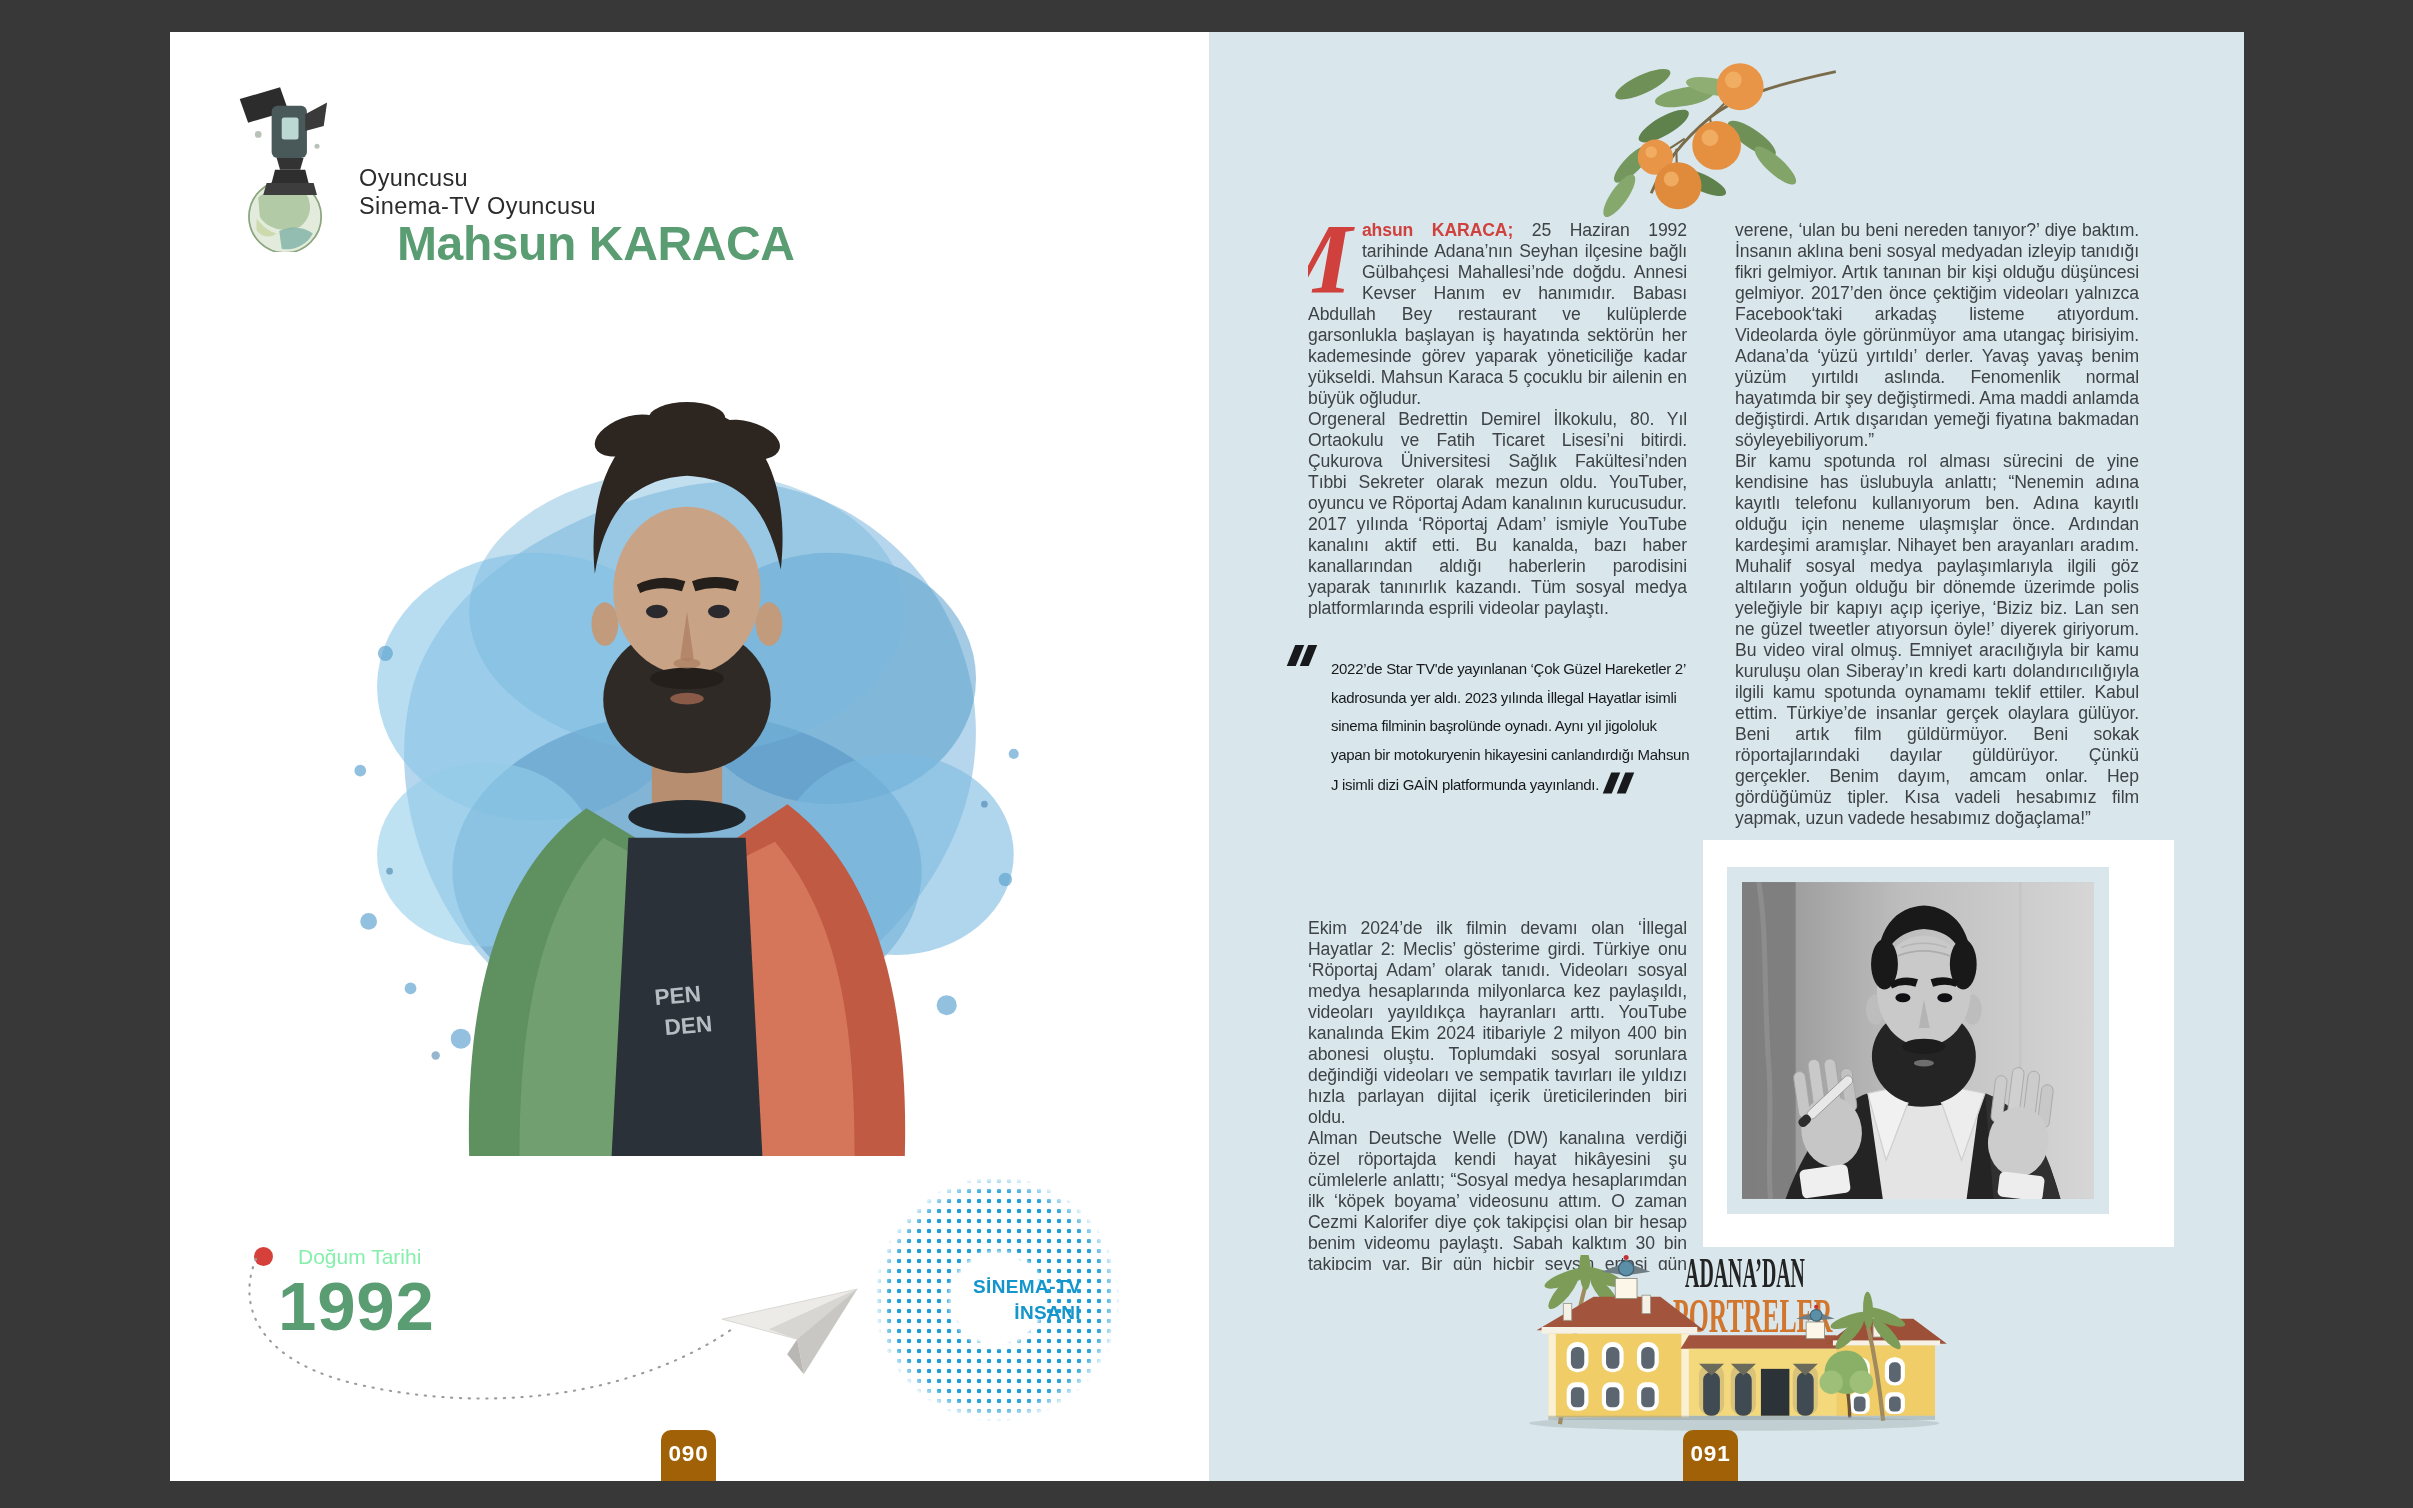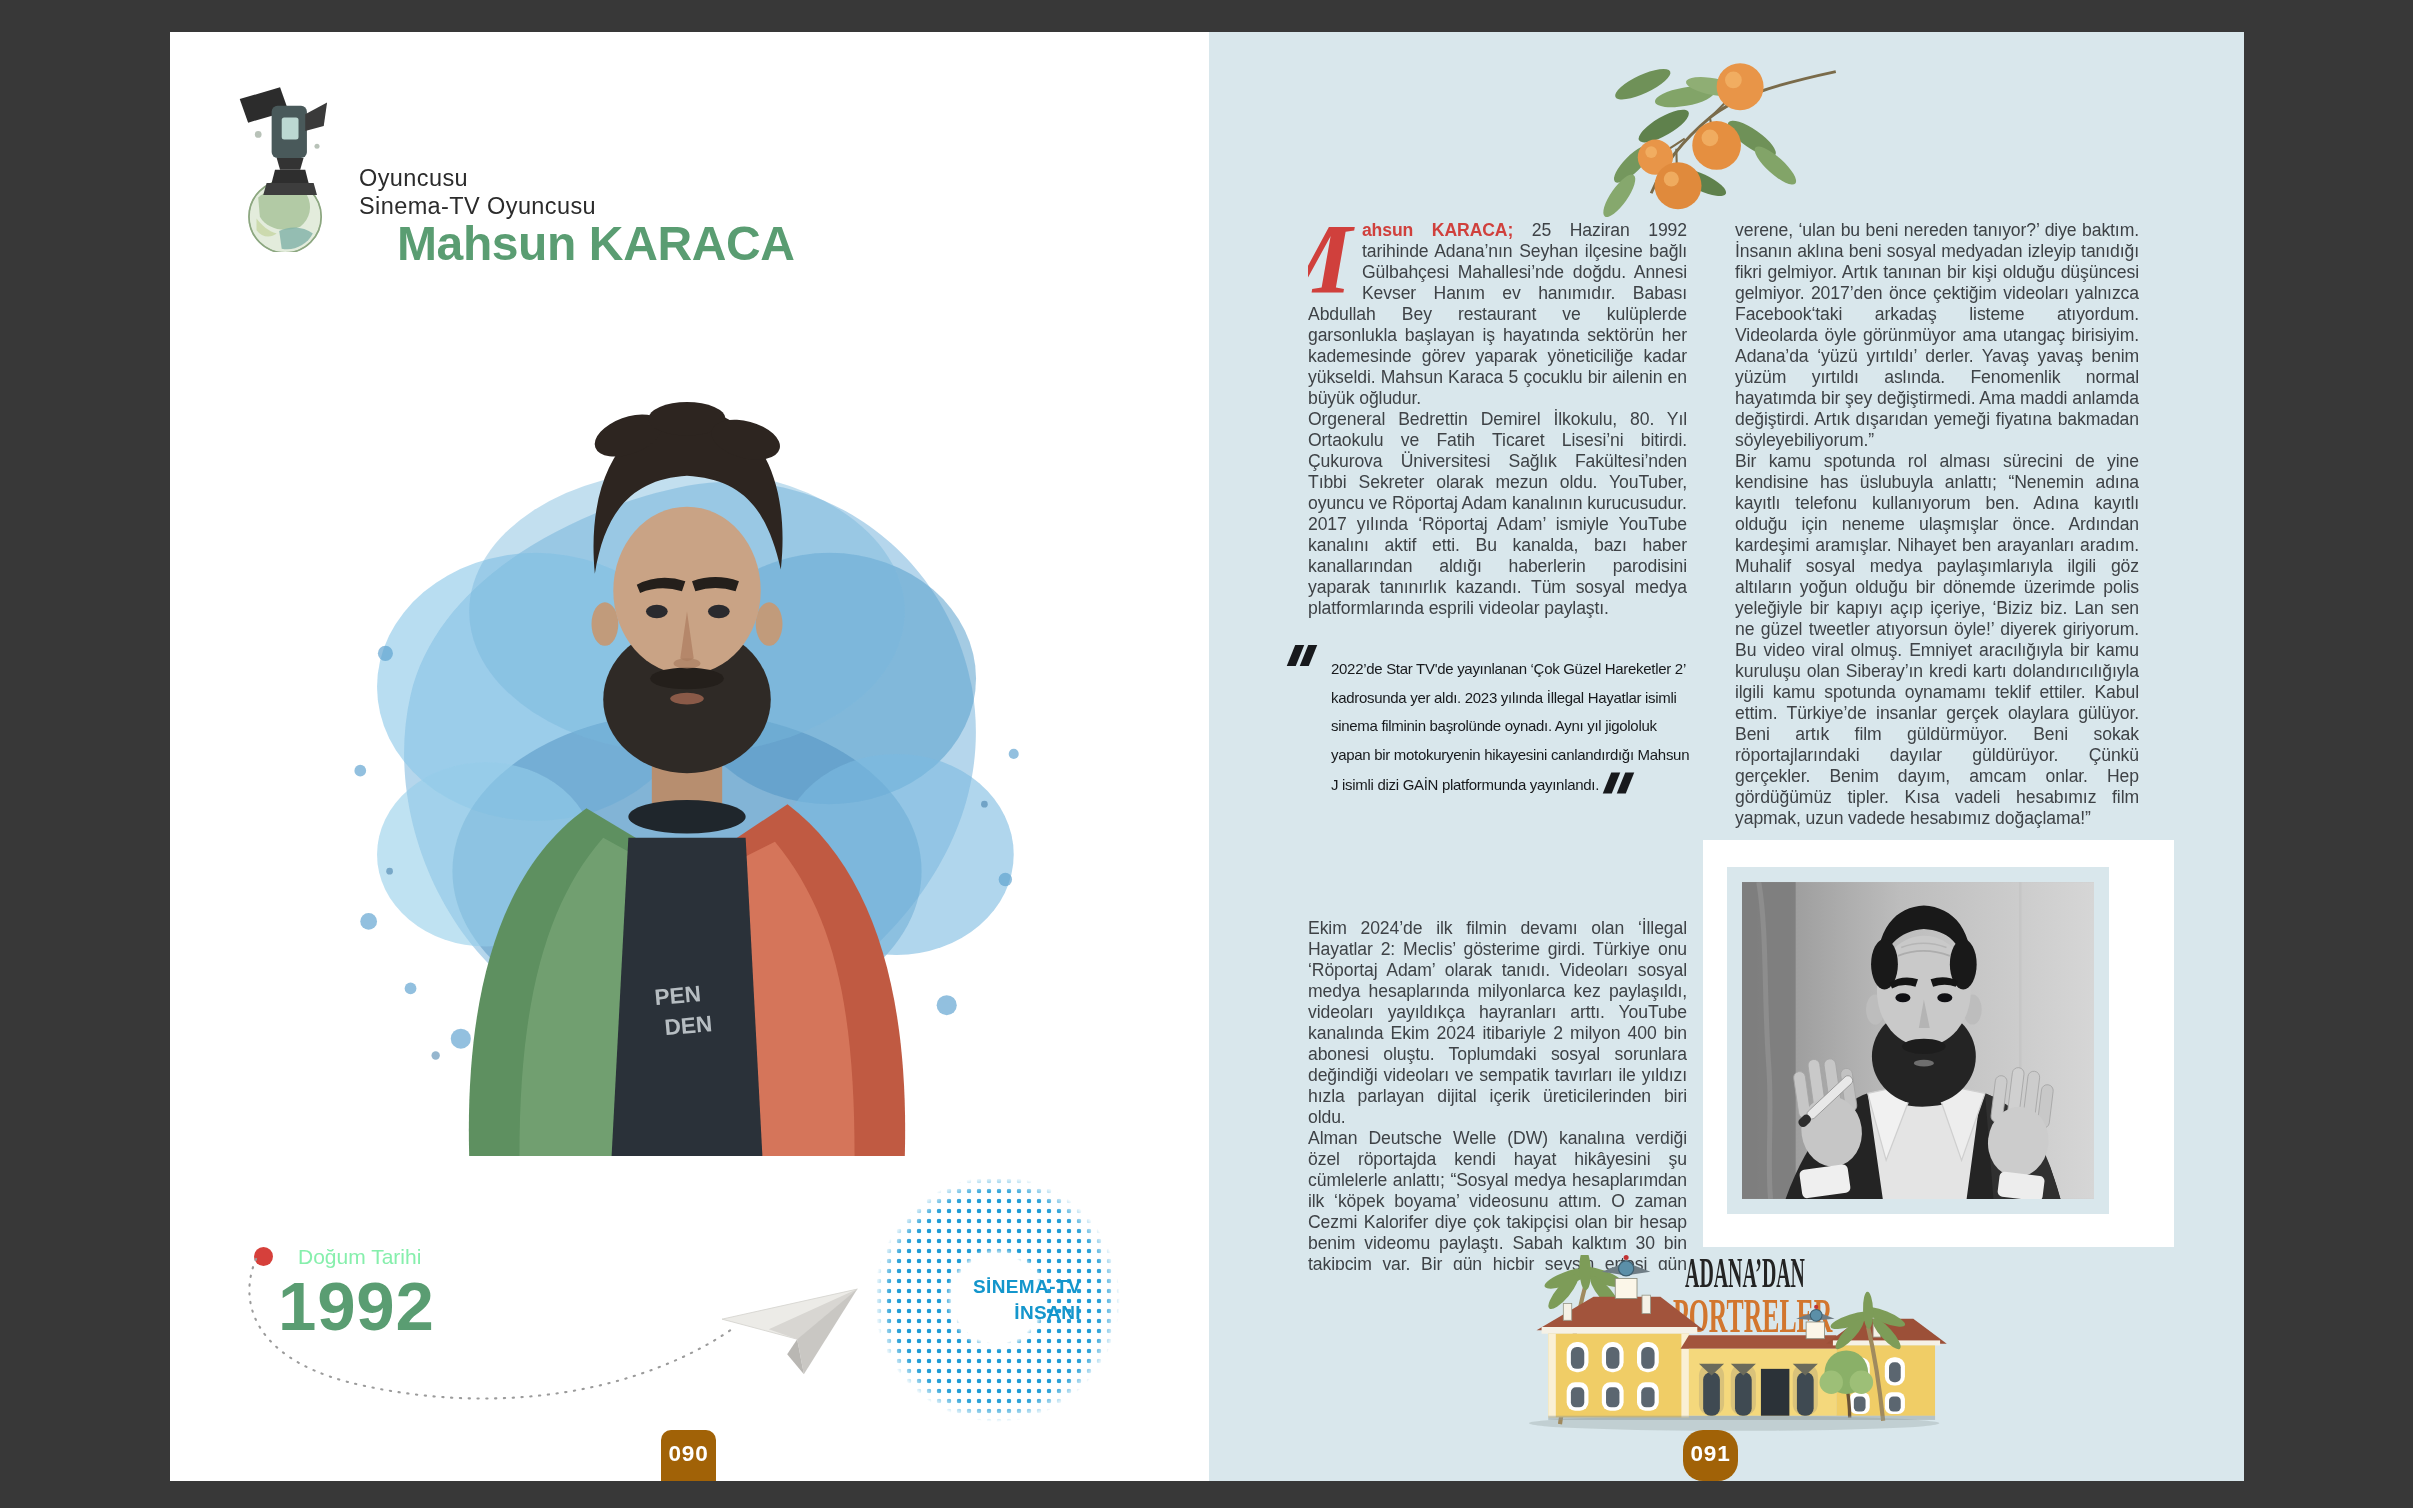--- a/index.html
+++ b/index.html
@@ -26,21 +26,21 @@
     background-size:10px 10px;
     -webkit-mask-image:radial-gradient(circle at 50% 50%,rgba(0,0,0,0) 0 44px,#000 52px 97px,rgba(0,0,0,.9) 107px,rgba(0,0,0,0) 123px);
     mask-image:radial-gradient(circle at 50% 50%,rgba(0,0,0,0) 0 44px,#000 52px 97px,rgba(0,0,0,.9) 107px,rgba(0,0,0,0) 123px);}
   .badge-text{left:913px;top:1274px;width:168px;text-align:right;color:#1496cc;font-weight:700;
     font-size:19px;line-height:26px;letter-spacing:0.4px;}
 
   
   .page-tab{top:1430px;width:55px;height:51px;background:#a16207;border-radius:10px 10px 0 0;
     color:#ffffff;font-size:22.6px;font-weight:700;text-align:center;line-height:47px;letter-spacing:0.8px;}
   .tab-left{left:661px;}
-  .tab-right{left:1683px;border-radius:20px;}
+  .tab-right{left:1683px;}
 
   
   .col{color:#3e4246;font-size:17.6px;line-height:21px;text-align:justify;letter-spacing:-0.1px;overflow:hidden;}
   .col p{margin:0;}
   .col1a{left:1308px;top:220px;width:379px;height:419px;}
   .col1b{left:1308px;top:918px;width:379px;height:352px;}
   .col2a{left:1735px;top:220px;width:404px;height:613px;}
   .dropcap{float:left;font-family:"Liberation Serif",serif;font-style:italic;font-weight:700;
     font-size:99px;line-height:72px;color:#d0403c;margin:3.4px 10px 0 -44px;}
   .lead{font-weight:700;color:#d0403c;}

